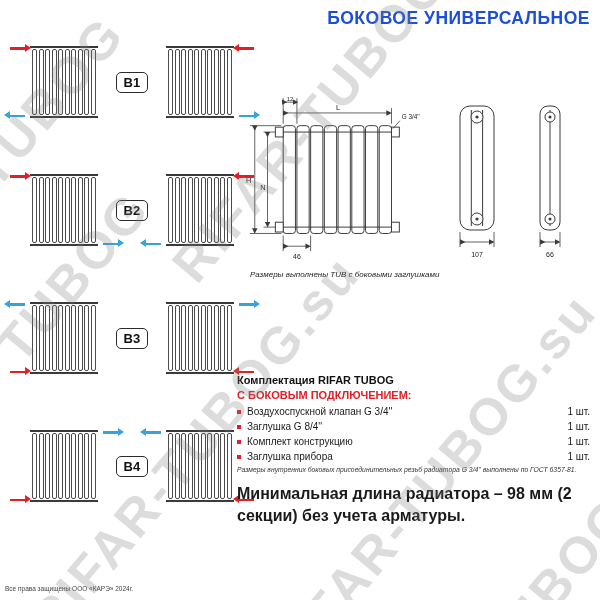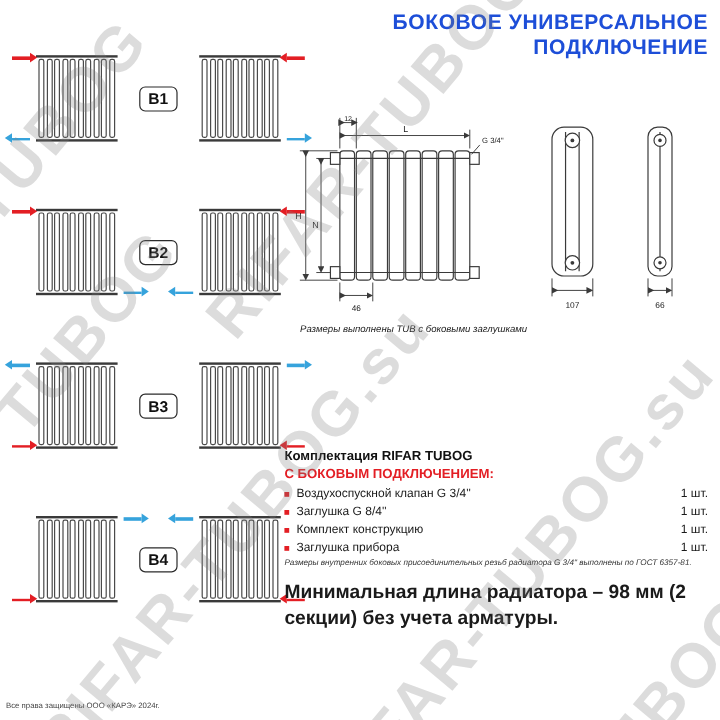--- a/index.html
+++ b/index.html
@@ -60,21 +60,20 @@
 
   svg text{font-family:"Liberation Sans",sans-serif;}
 </style>
 </head>
 <body>
 
 <div class="content">
 
   <div class="page-title">
     <div>БОКОВОЕ УНИВЕРСАЛЬНОЕ</div>
-    <div>ПОДКЛЮЧЕНИЕ</div>
   </div>
 
   <div class="schemes">
 
     <div class="scheme-row">
       <div class="rad-wrap">
         <div class="rad">
             <div class="bar"></div>
             <div class="bar"></div>
             <div class="bar"></div>

